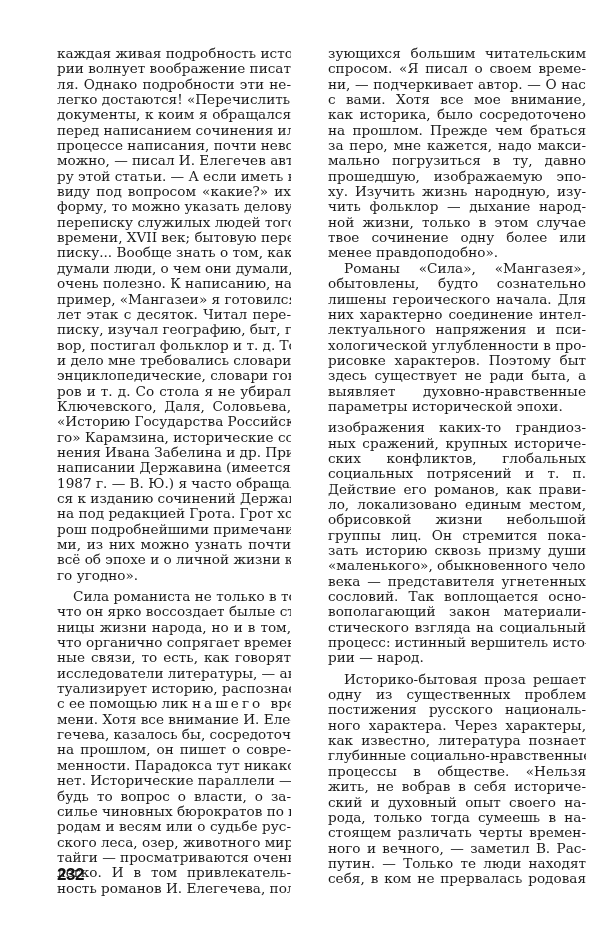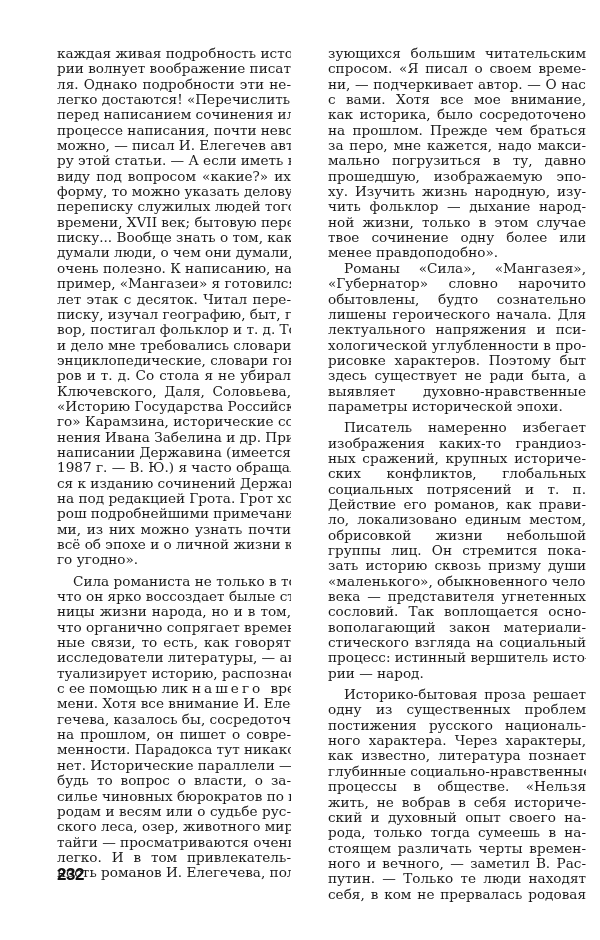--- a/index.html
+++ b/index.html
@@ -26,20 +26,21 @@
   .spaced { letter-spacing: 3px; }
 </style>
 </head>
 <body>
 
 <div class="col left" id="leftcol">
     <span class="line">каждая живая подробность исто-</span>
     <span class="line">рии волнует воображение писате-</span>
     <span class="line">ля. Однако подробности эти не-</span>
     <span class="line">легко достаются! «Перечислить все</span>
+    <span class="line">документы, к коим я обращался</span>
     <span class="line">перед написанием сочинения или в</span>
     <span class="line">процессе написания, почти невоз-</span>
     <span class="line">можно, — писал И. Елегечев авто-</span>
     <span class="line">ру этой статьи. — А если иметь в</span>
     <span class="line">виду под вопросом «какие?» их</span>
     <span class="line">форму, то можно указать деловую</span>
     <span class="line">переписку служилых людей того</span>
     <span class="line">времени, XVII век; бытовую пере-</span>
     <span class="line">писку... Вообще знать о том, как</span>
     <span class="line">думали люди, о чем они думали,</span>
@@ -94,31 +95,30 @@
     <span class="line">на прошлом. Прежде чем браться</span>
     <span class="line">за перо, мне кажется, надо макси-</span>
     <span class="line">мально погрузиться в ту, давно</span>
     <span class="line">прошедшую, изображаемую эпо-</span>
     <span class="line">ху. Изучить жизнь народную, изу-</span>
     <span class="line">чить фольклор — дыхание народ-</span>
     <span class="line">ной жизни, только в этом случае</span>
     <span class="line">твое сочинение одну более или</span>
     <span class="line last">менее правдоподобно».</span>
     <span class="line indent">Романы «Сила», «Мангазея»,</span>
-    <span class="line">«Губернатор» словно нарочито</span>
     <span class="line">обытовлены, будто сознательно</span>
     <span class="line">лишены героического начала. Для</span>
+    <span class="line">них характерно соединение интел-</span>
     <span class="line">лектуального напряжения и пси-</span>
     <span class="line">хологической углубленности в про-</span>
     <span class="line">рисовке характеров. Поэтому быт</span>
     <span class="line">здесь существует не ради быта, а</span>
     <span class="line">выявляет духовно-нравственные</span>
     <span class="line last">параметры исторической эпохи.</span>
     <span class="pgap"></span>
-    <span class="line indent">Писатель намеренно избегает</span>
     <span class="line">изображения каких-то грандиоз-</span>
     <span class="line">ных сражений, крупных историче-</span>
     <span class="line">ских конфликтов, глобальных</span>
     <span class="line">социальных потрясений и т. п.</span>
     <span class="line">Действие его романов, как прави-</span>
     <span class="line">ло, локализовано единым местом,</span>
     <span class="line">обрисовкой жизни небольшой</span>
     <span class="line">группы лиц. Он стремится пока-</span>
     <span class="line">зать историю сквозь призму души</span>
     <span class="line">«маленького», обыкновенного чело-</span>

